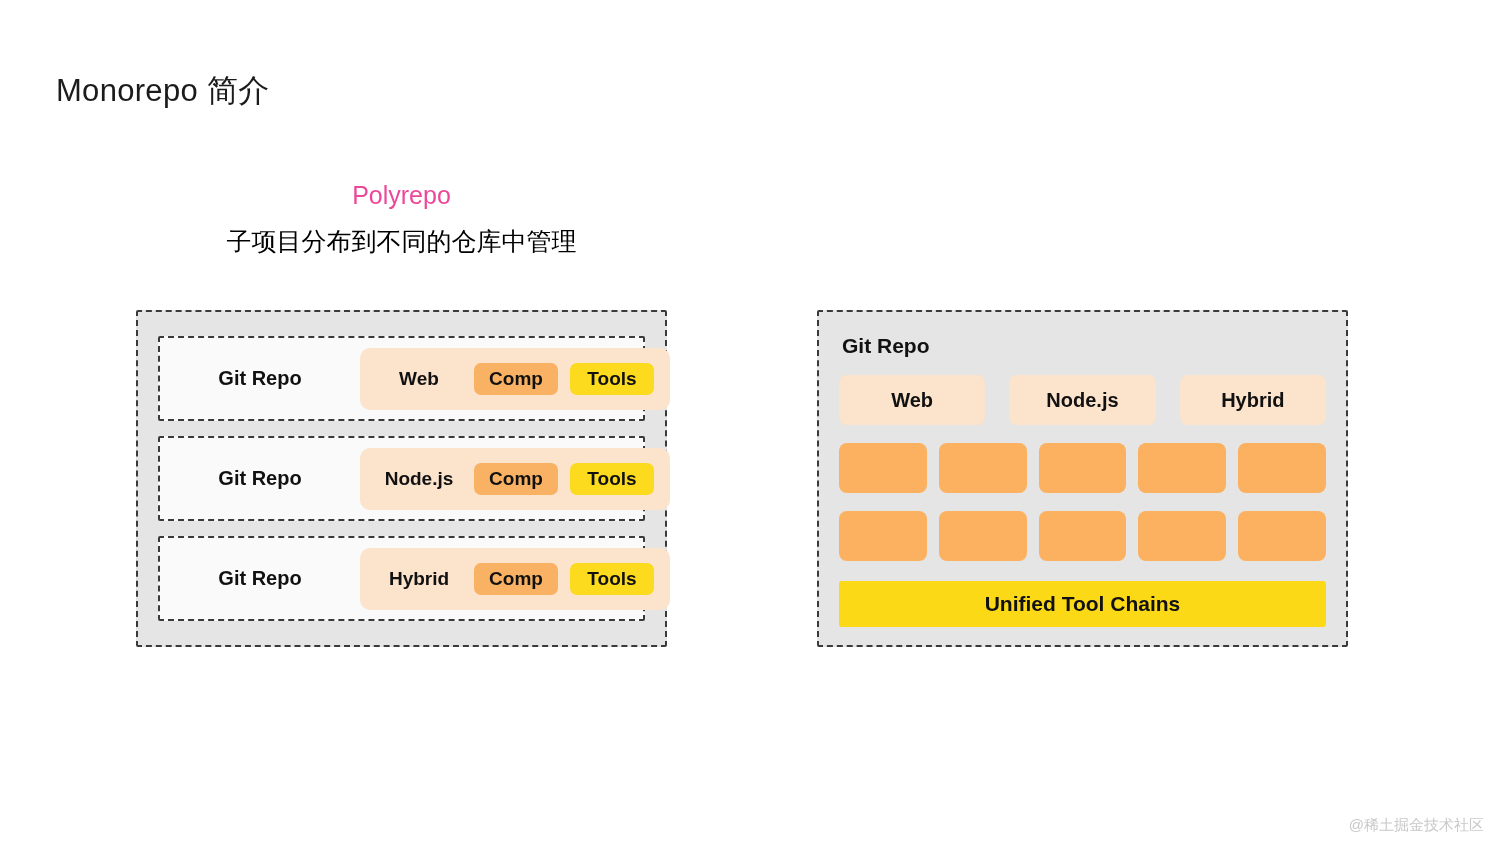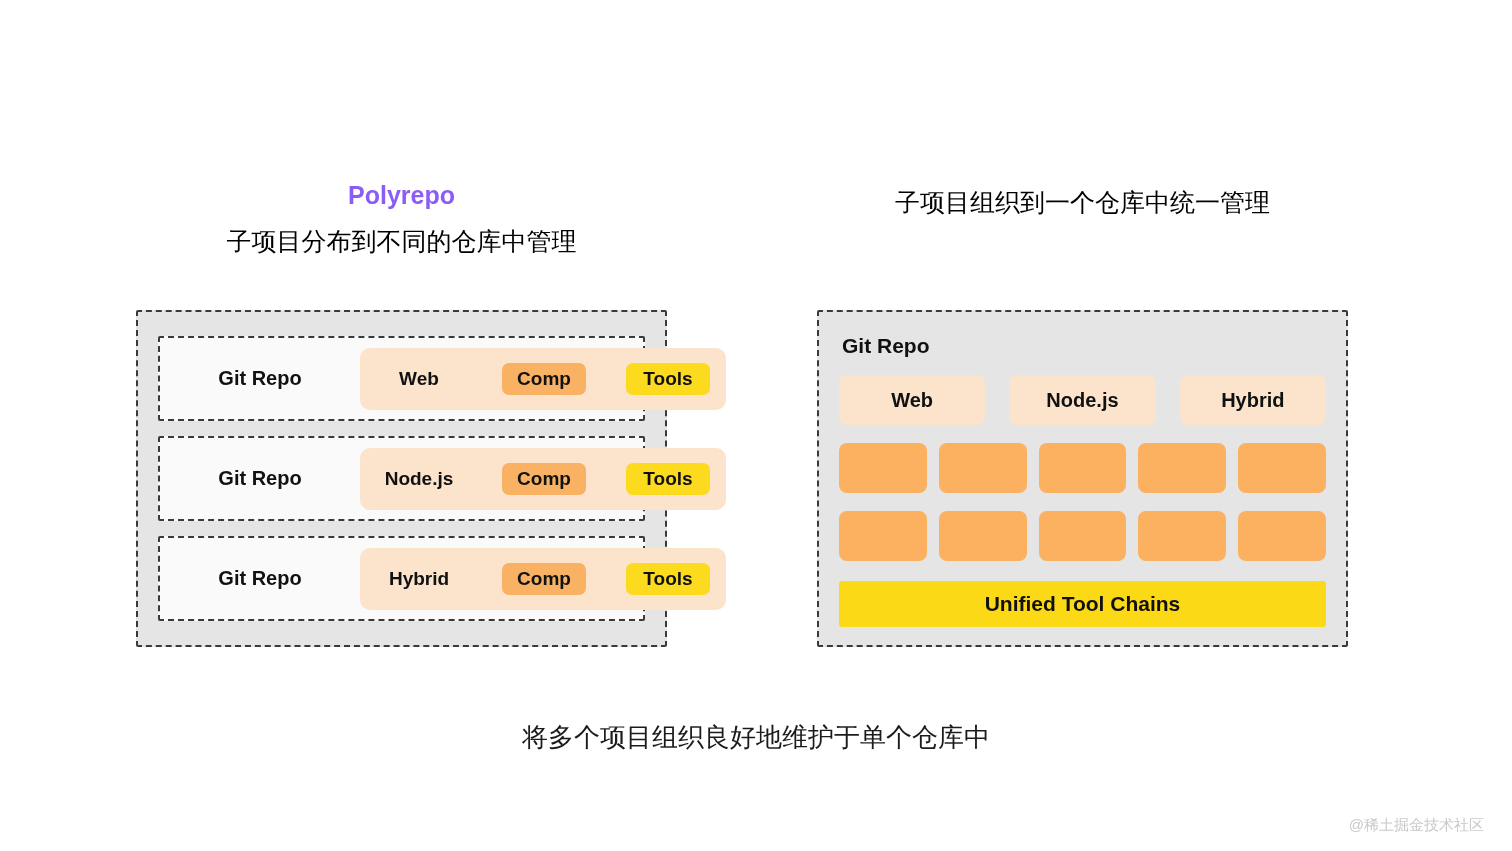--- a/index.html
+++ b/index.html
@@ -30,22 +30,22 @@
   }
 
   
   .col-head {
     position: absolute;
     text-align: center;
     white-space: nowrap;
   }
   .col-head .title-en {
     font-size: 25px;
-    font-weight: 700;
-    color: #8b5cf6;
+    font-weight: 400;
+    color: #ec4899;
     line-height: 34px;
   }
   .col-head .subtitle-cn {
     font-size: 25px;
     font-weight: 400;
     color: #000000;
     line-height: 34px;
     margin-top: 12px;
   }
   #head-left  { left: 136px; top: 178px; width: 531px; }
@@ -106,21 +106,20 @@
     flex: 0 0 auto;
   }
   .chip {
     font-size: 19px;
     font-weight: bold;
     color: #111111;
     border-radius: 7px;
     padding: 5px 14px;
     text-align: center;
     white-space: nowrap;
-    margin-left: 28px;
   }
   .chip-comp  { background: #f9b263; min-width: 84px; }
   .chip-tools { background: #fcdb1e; min-width: 84px; }
 
   
   #mono-outer {
     left: 817px;
     top: 310px;
     width: 531px;
     height: 337px;
@@ -197,28 +196,28 @@
     color: #c9c9c9;
     white-space: nowrap;
     margin-top: 28px;
   }
 </style>
 </head>
 <body>
 
 <div class="slide">
 
+  <div class="page-title">Monorepo 简介</div>
 
   <div class="col-head" id="head-left">
     <div class="title-en">Polyrepo</div>
     <div class="subtitle-cn">子项目分布到不同的仓库中管理</div>
   </div>
 
   <div class="col-head" id="head-right">
-    <div class="subtitle-cn">子项目组织到一个仓库中统一管理</div>
   </div>
 
   <div class="dashed-outer" id="poly-outer">
     <div class="poly-row">
       <div class="poly-repo-label">Git Repo</div>
       <div class="poly-pack">
         <div class="pack-name">Web</div>
         <div class="chip chip-comp">Comp</div>
         <div class="chip chip-tools">Tools</div>
       </div>
@@ -264,17 +263,16 @@
       <div class="mono-block"></div>
       <div class="mono-block"></div>
       <div class="mono-block"></div>
       <div class="mono-block"></div>
       <div class="mono-block"></div>
     </div>
 
     <div class="mono-toolchain">Unified Tool Chains</div>
   </div>
 
-  <div class="caption">将多个项目组织良好地维护于单个仓库中</div>
 
   <div class="watermark">@稀土掘金技术社区</div>
 
 </div>
 
 </body></html>

